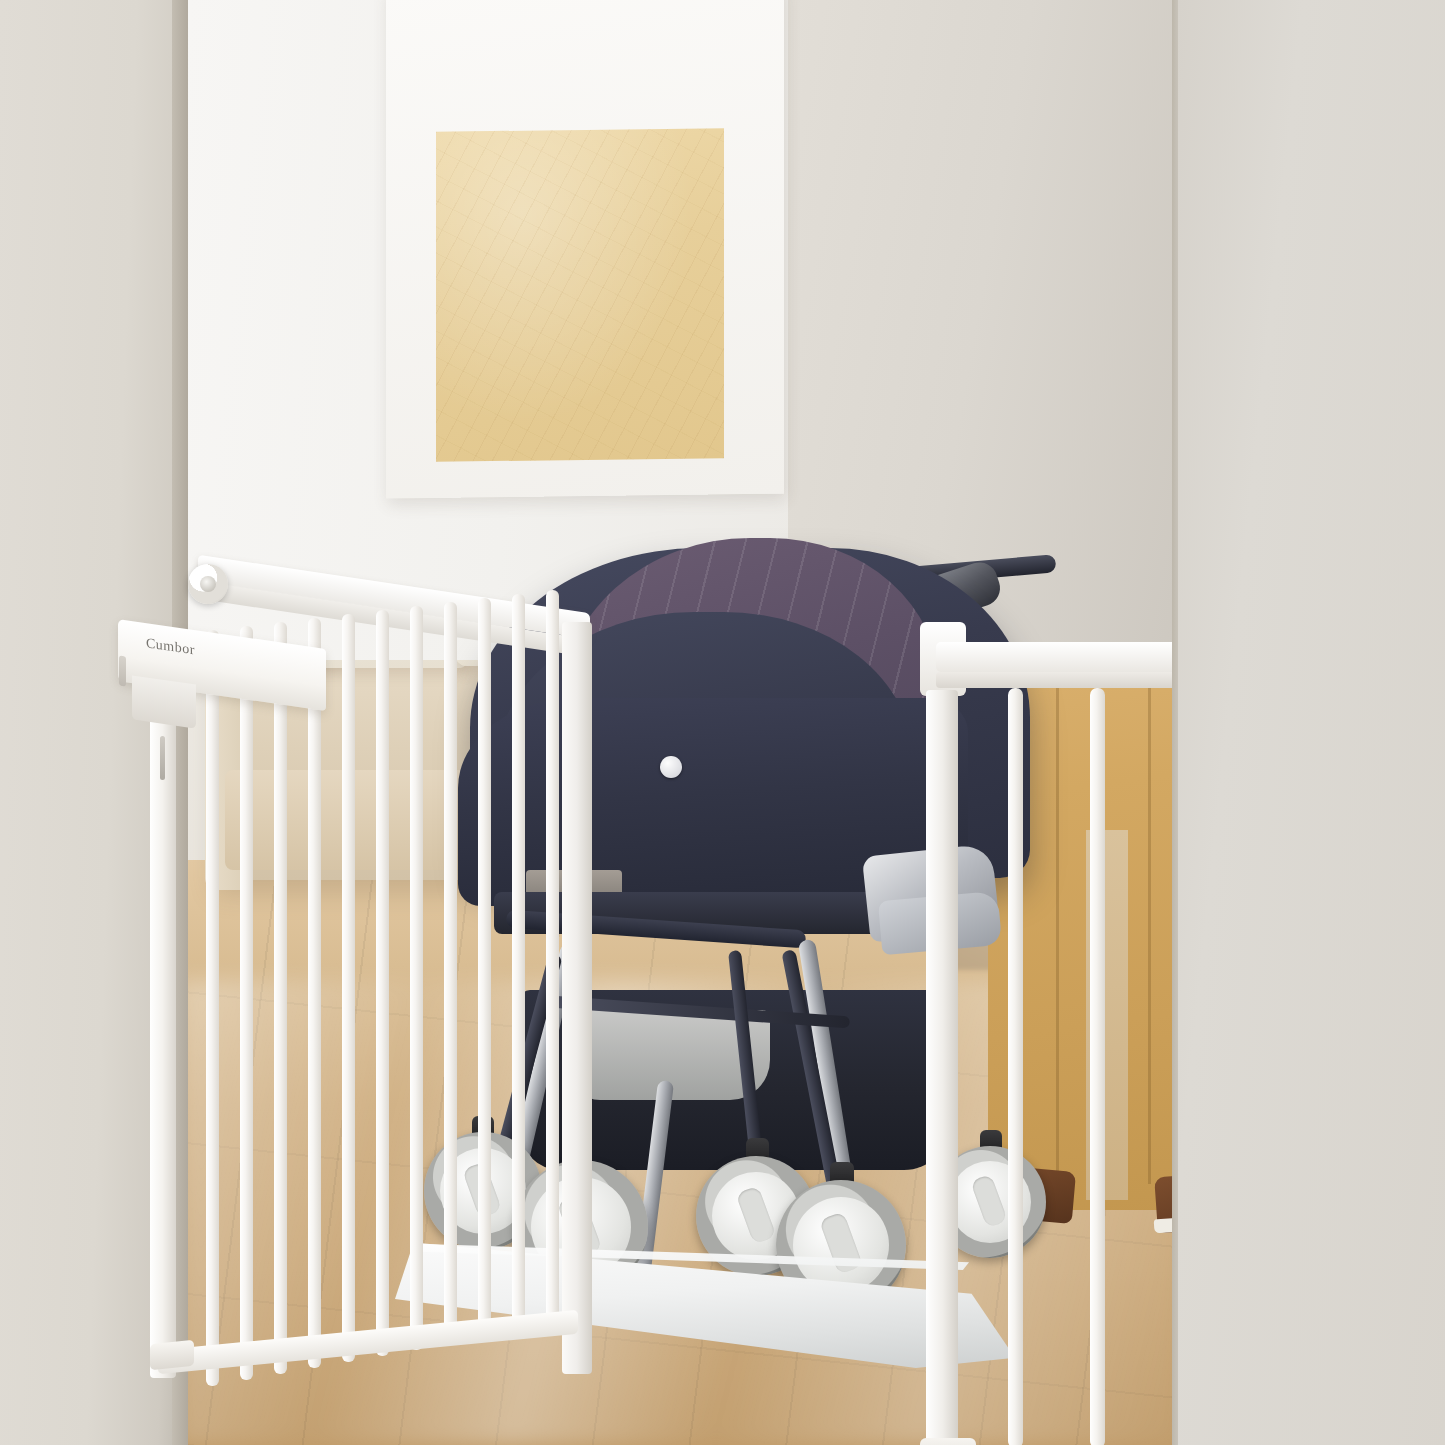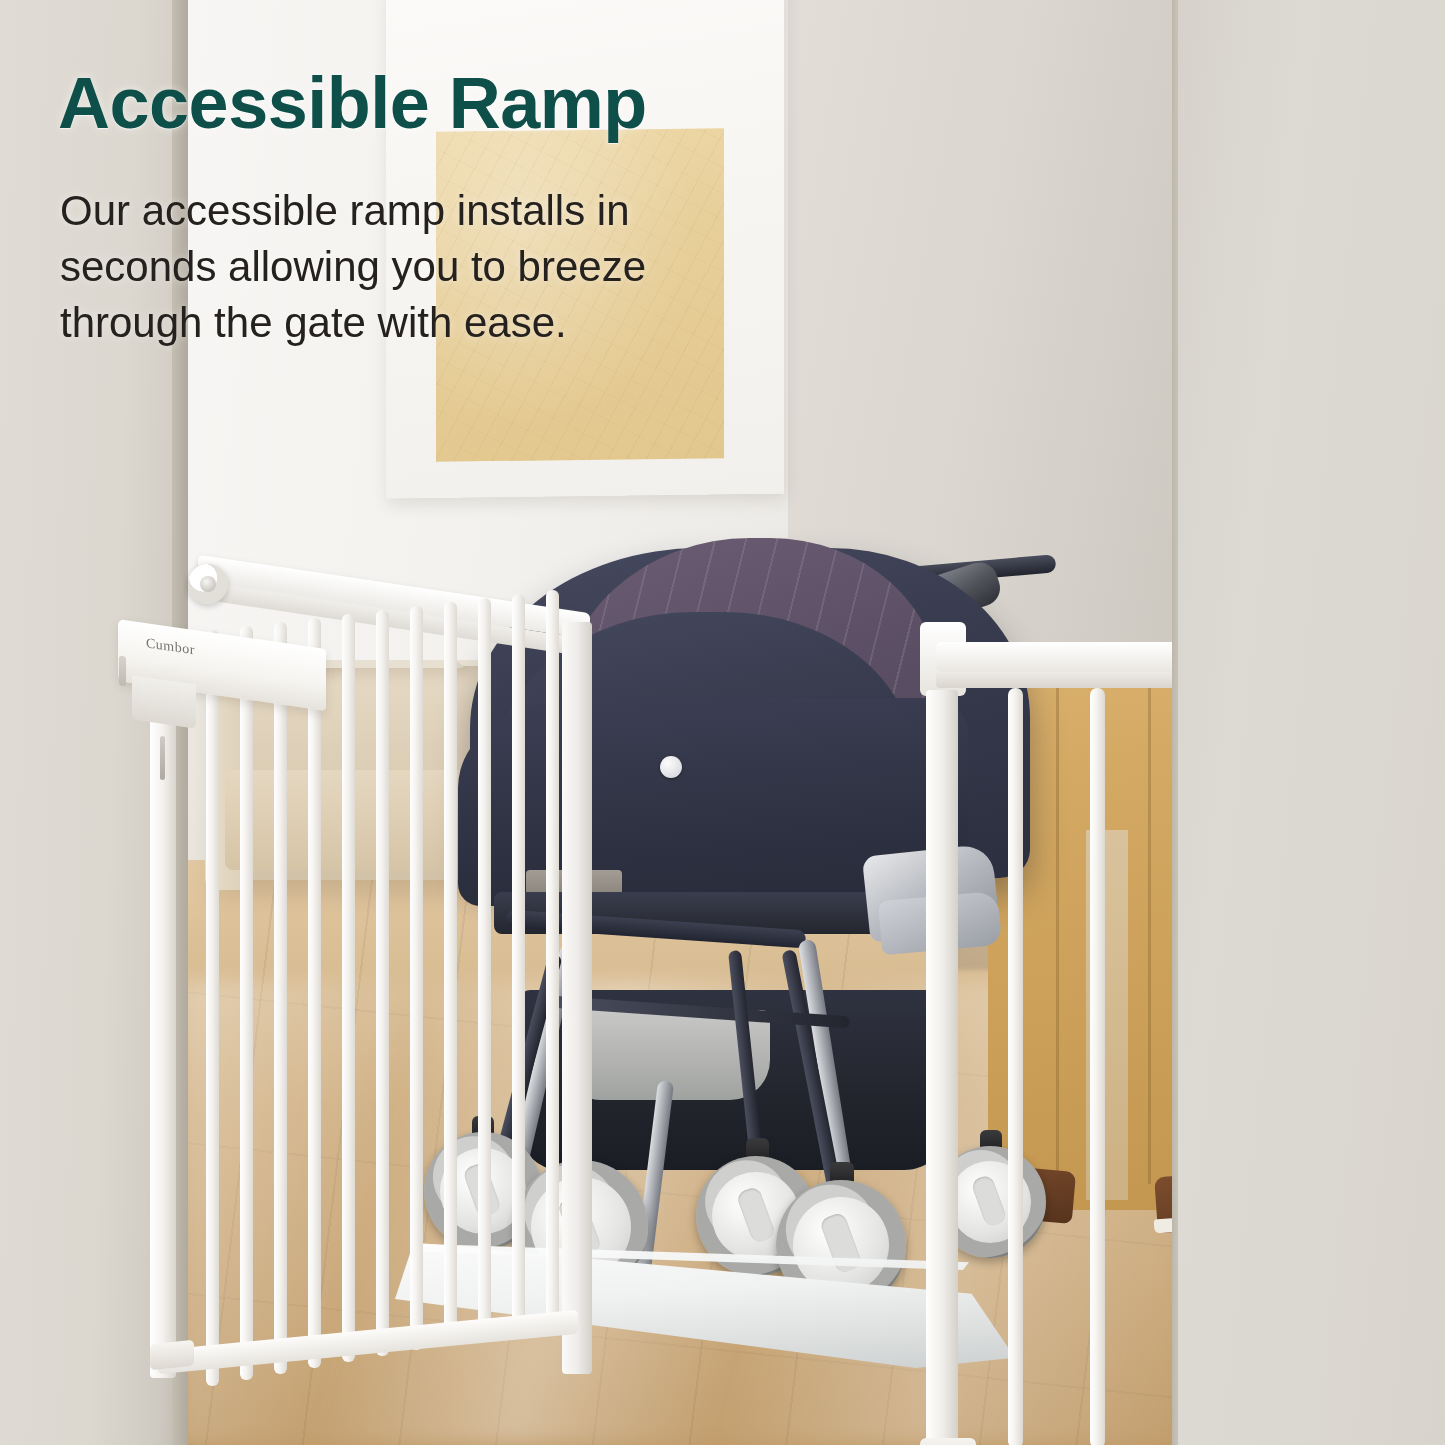--- a/index.html
+++ b/index.html
@@ -717,20 +717,14 @@
       <div class="gx-bar" style="left:252px;"></div>
       <div class="gx-mount"></div>
       <div class="gx-mount-in"></div>
       <div class="gx-foot"></div>
     </div>
   </div>
 
   <div class="layer wall-right-edge"></div>
   <div class="layer wall-right"></div>
 
-  <div class="headline">Accessible Ramp</div>
-  <div class="subcopy">
-    <div>Our accessible ramp installs in</div>
-    <div>seconds allowing you to breeze</div>
-    <div>through the gate with ease.</div>
-  </div>
 
 </div>
 
 </body></html>

